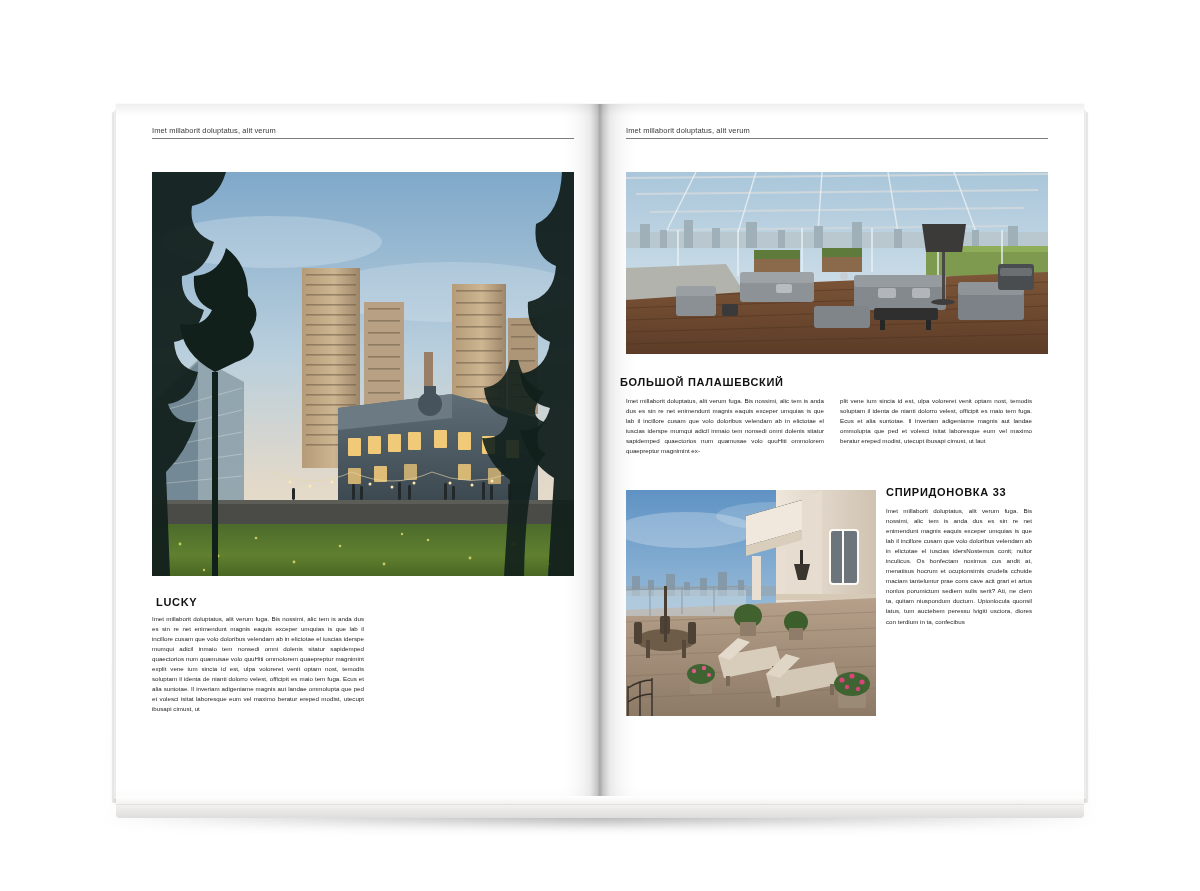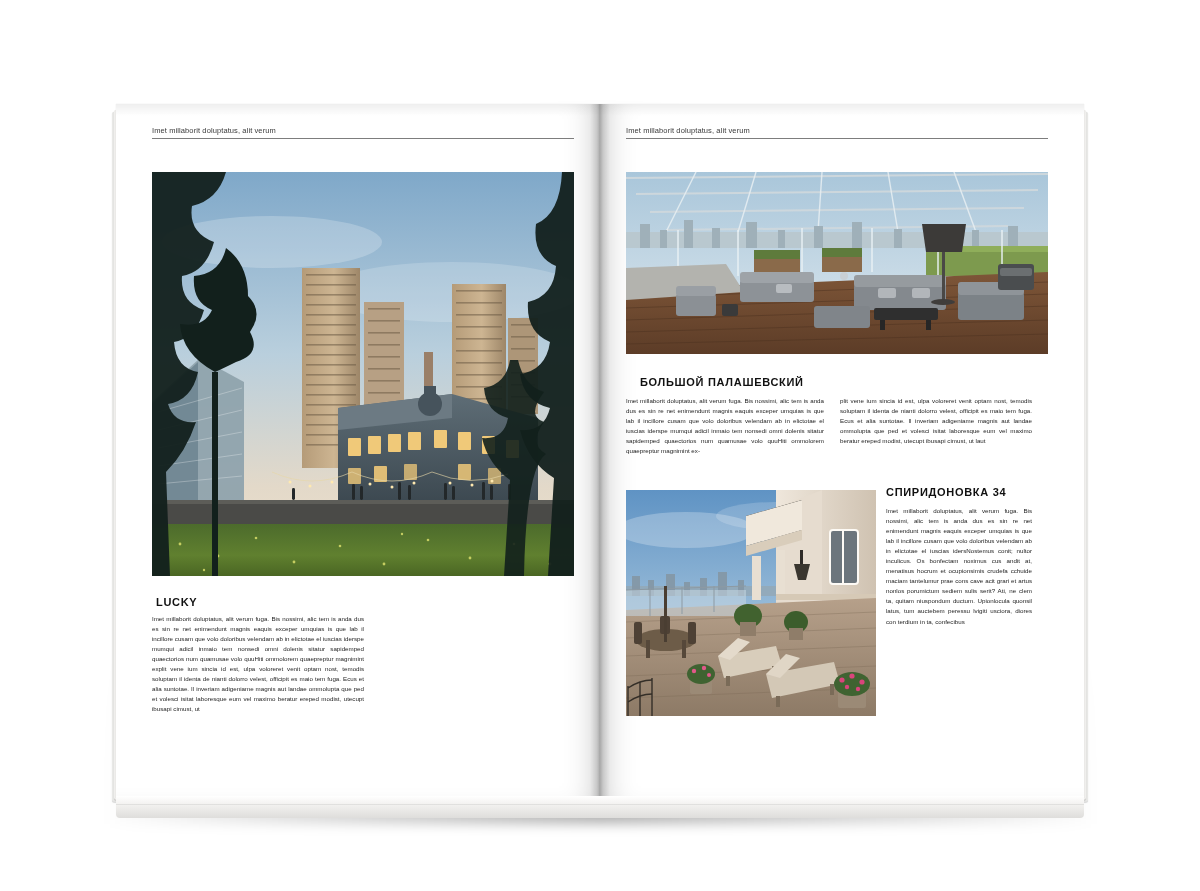--- a/index.html
+++ b/index.html
@@ -138,21 +138,21 @@
     hyphens: auto;
   }
 
   
   .ph-lucky   { left: 36px;  top: 68px;  width: 422px; height: 404px; }
   .h-lucky    { left: 40px;  top: 492px; }
   .col-lucky-1 { left: 36px; top: 510px; width: 212px; }
 
   
   .ph-bp      { left: 26px;  top: 68px;  width: 422px; height: 182px; }
-  .h-bp       { left: 40px;  top: 272px; }
+  .h-bp       { left: 20px;  top: 272px; }
   .col-bp-1   { left: 26px;  top: 292px; width: 198px; }
   .col-bp-2   { left: 240px; top: 292px; width: 192px; }
 
   .ph-sp      { left: 26px;  top: 386px; width: 250px; height: 226px; }
   .h-sp       { left: 286px; top: 382px; }
   .col-sp-1   { left: 286px; top: 402px; width: 146px; }
 
   
   .curl {
     position: absolute;
@@ -618,21 +618,21 @@
           <g stroke="#2f2a24" stroke-width="1.4" fill="none" opacity="0.95">
             <path d="M2 196 L2 226"></path>
             <path d="M14 192 L14 226"></path>
             <path d="M26 188 L26 226"></path>
             <path d="M2 198 Q14 190 26 190"></path>
             <path d="M2 212 Q14 204 26 204"></path>
           </g>
         </svg>
       </div>
 
-      <h2 class="heading h-sp">СПИРИДОНОВКА 34</h2>
+      <h2 class="heading h-sp">СПИРИДОНОВКА 33</h2>
       <div class="body-col col-sp-1">Imet millaborit doluptatus, alit verum fuga. Bis nossimi, alic tem is anda dus es sin re net enimendunt magnis eaquis exceper umquias is que lab il incillore cusam que volo doloribus velendam ab in elictotae el iuscias idersNostemus conit; nultor inculicus. Os bonfectam noximus cus andit at, menatisus hocrum et ocupionsimis crudefa cchuide maciam tantelumur prae cons cave acit grari et artus nonlos porumictum sediem sulis serit? Ati, ne clem ta, quitam niuspondum ductum. Upionlocula quonsil latus, tum auctebem peressu lvigiti usciora, diores con terdium in ta, confecibus</div>
     </div>
   </div>
 
   <div class="gutter"></div>
   <div class="bottom-edge"></div>
   <div class="curl"></div>
 </div>
 
 </body></html>

